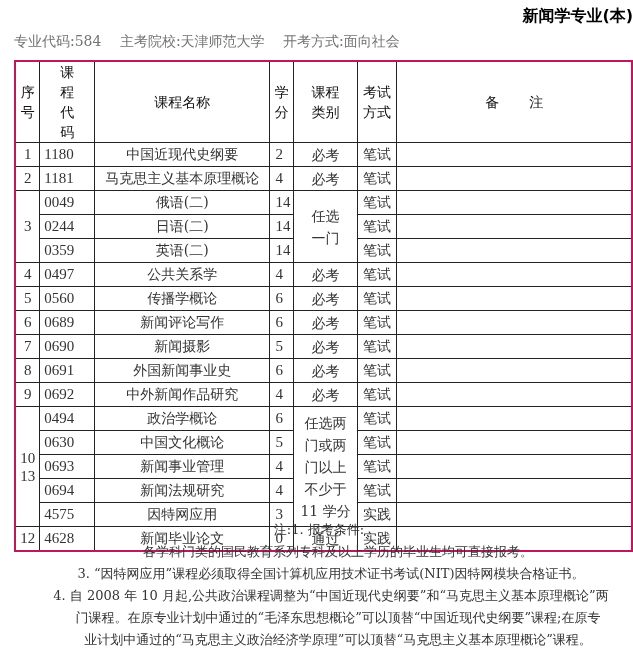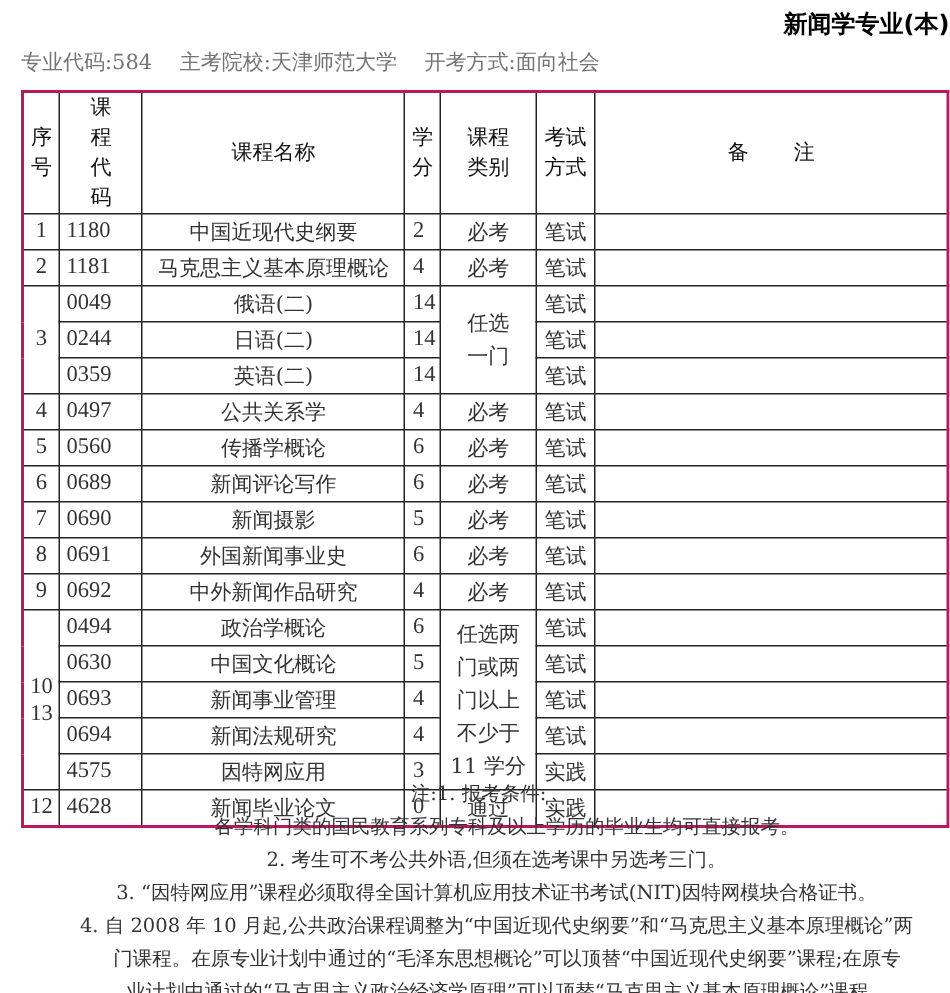--- a/index.html
+++ b/index.html
@@ -217,18 +217,17 @@
     <td class="cat">通过</td>
     <td>实践</td>
     <td></td>
   </tr>
 </tbody>
   </table>
 
 <div class="notes">
   <div class="note-line">注:1. 报考条件:</div>
   <div class="note-line indent1">各学科门类的国民教育系列专科及以上学历的毕业生均可直接报考。</div>
-  <div class="note-line indent2">2. 考生可不考公共外语,但须在选考课中另选考三门。</div>
   <div class="note-line indent2">3. “因特网应用”课程必须取得全国计算机应用技术证书考试(NIT)因特网模块合格证书。</div>
   <div class="note-line indent2">4. 自 2008 年 10 月起,公共政治课程调整为“中国近现代史纲要”和“马克思主义基本原理概论”两</div>
   <div class="note-line indent3">门课程。在原专业计划中通过的“毛泽东思想概论”可以顶替“中国近现代史纲要”课程;在原专</div>
   <div class="note-line indent3">业计划中通过的“马克思主义政治经济学原理”可以顶替“马克思主义基本原理概论”课程。</div>
 </div>
 
 </body></html>

